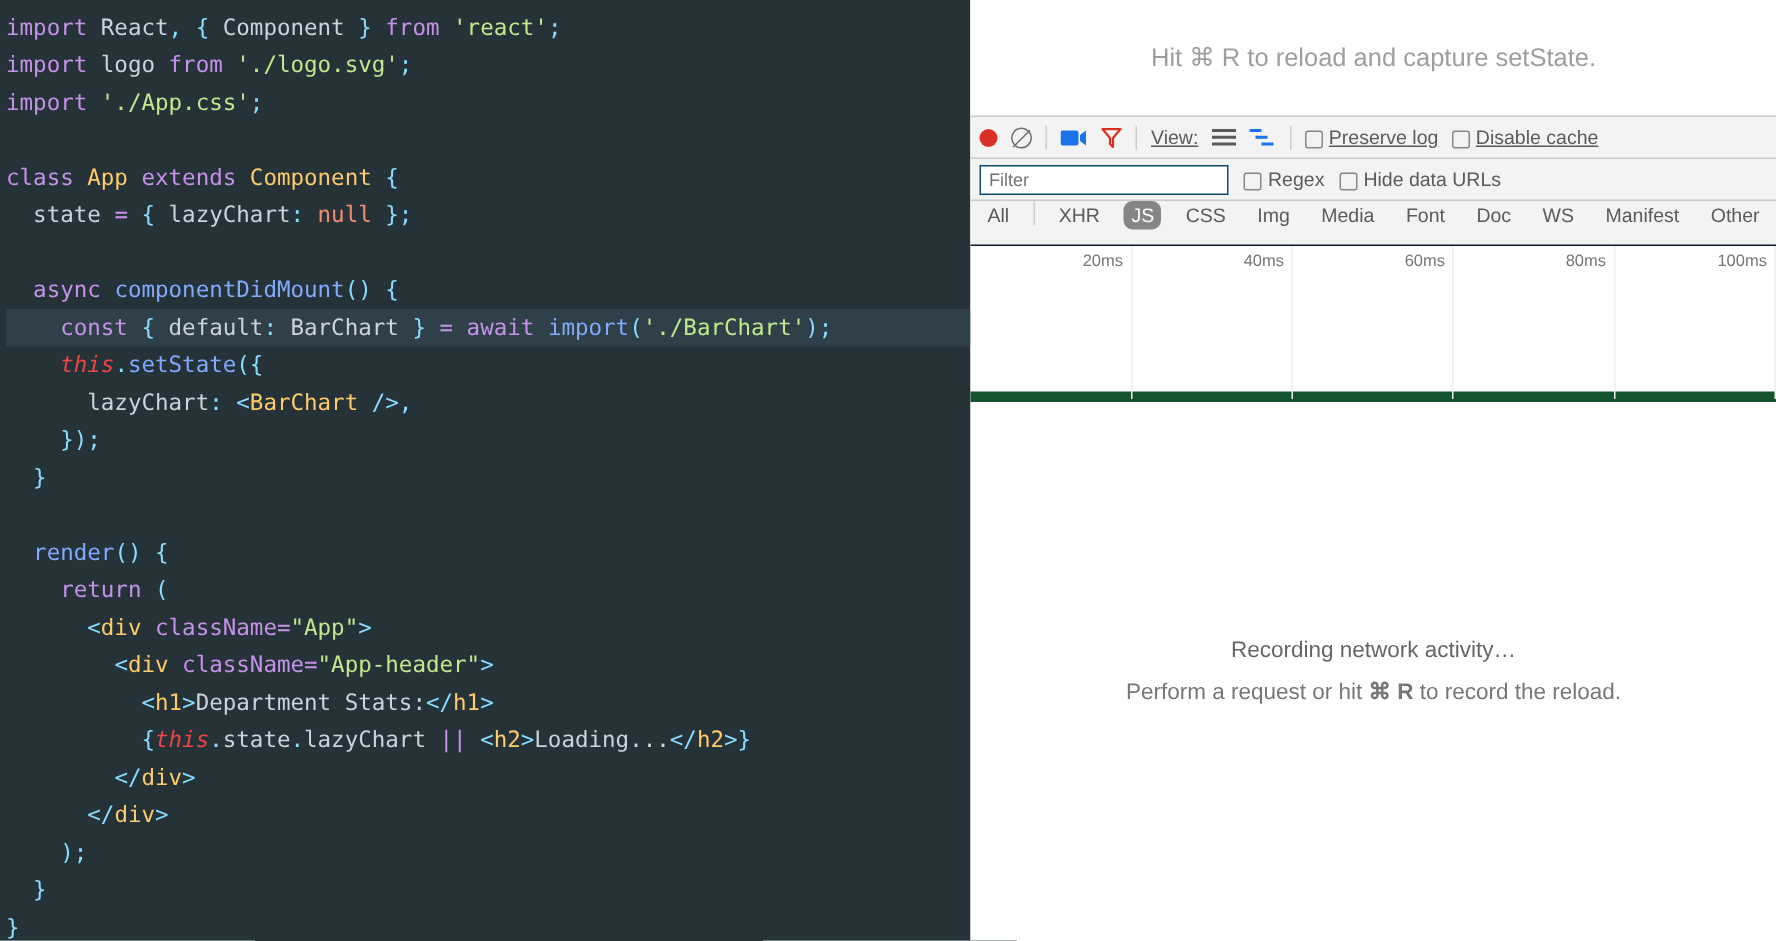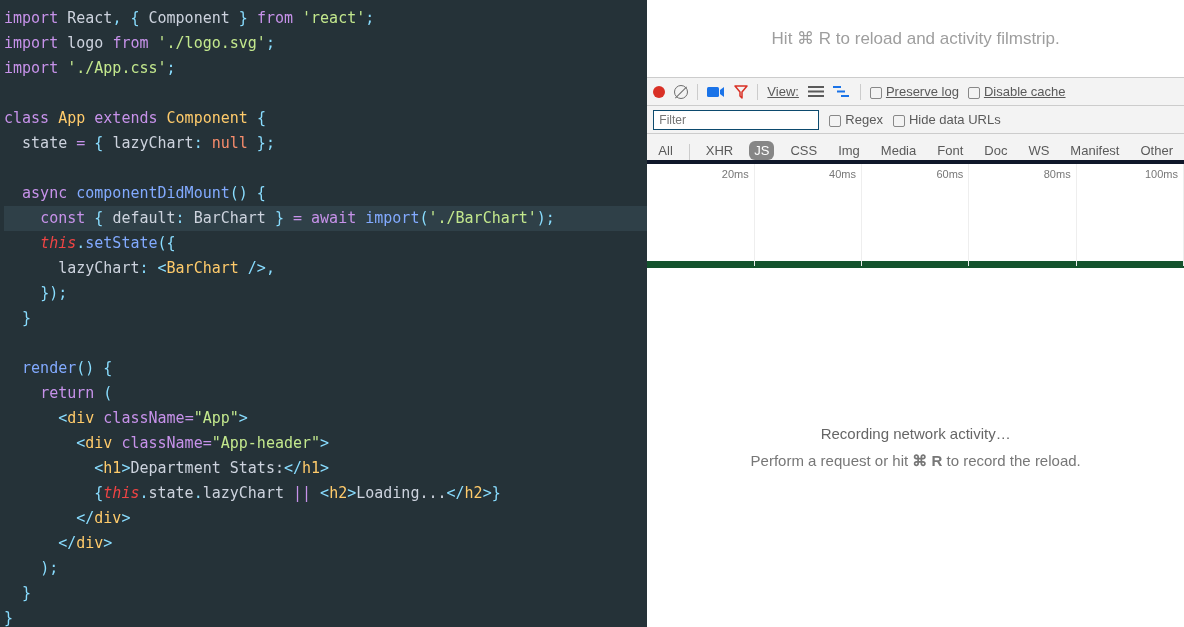--- a/index.html
+++ b/index.html
@@ -26,39 +26,39 @@
 .toolbar .sep { width:1px; height:16px; background:#ccc; }
 .rec { width:12px; height:12px; border-radius:50%; background:#d93025; }
 .clear-icon { width:14px; height:14px; border:1.5px solid #6e6e6e; border-radius:50%; position:relative; }
 .clear-icon::after { content:""; position:absolute; left:-2px; right:-2px; top:50%; border-top:1.5px solid #6e6e6e; transform:rotate(-45deg); }
 .cam-icon svg { display:block; }
 .filter-icon svg { display:block; }
 .rows-icon svg, .waterfall-icon svg { display:block; }
 .cb { width:12px; height:12px; border:1px solid #888; border-radius:2px; display:inline-block; vertical-align:middle; margin-right:4px; }
 .fbar { height:28px; background:#f3f3f3; border-bottom:1px solid #ccc; display:flex; align-items:center; padding:0 6px; gap:10px; font-size:13px; color:#5a5a5a; }
 .fbar input { width:166px; height:20px; border:1px solid #0c4a6e; background:#fff; font-size:12px; padding:0 5px; color:#333; outline:none; }
-.catbar { height:30px; background:#f3f3f3; border-bottom:4px solid #0f172a; display:flex; align-items:flex-end; padding:0 6px; gap:11px; font-size:13px; color:#5a5a5a; }
+.catbar { height:30px; background:#f3f3f3; border-bottom:1px solid #0f172a; display:flex; align-items:flex-start; padding:0 6px; gap:11px; font-size:13px; color:#5a5a5a; }
 .catbar .cat { padding:2px 5px; border-radius:6px; cursor:default; }
 .catbar .cat.sel { background:#868686; color:#fff; }
 .catbar .csep { width:1px; height:16px; background:#ccc; }
 .timeline { height:104px; border-bottom:7px solid #14532d; position:relative; }
 .timeline .ticks { position:absolute; top:4px; left:0; right:0; display:flex; font-size:11px; color:#777; }
 .timeline .tick { flex:1; text-align:right; padding-right:6px; position:relative; }
 .timeline .tick::after { content:""; position:absolute; right:0; top:-4px; bottom:-86px; border-right:1px solid #eee; }
 .status { flex:1; display:flex; flex-direction:column; align-items:center; justify-content:center; color:#777; font-size:15px; gap:10px; }
 .status .title { color:#666; }
 .bold { font-weight:600; }
 </style>
 </head>
 <body>
 
 <div class="editor" id="editor"><div class="line"><span class="c-kw">import</span><span class="c-txt"> </span><span class="c-prop">React</span><span class="c-punc">, { </span><span class="c-prop">Component</span><span class="c-punc"> } </span><span class="c-kw">from</span><span class="c-txt"> </span><span class="c-str">'react'</span><span class="c-punc">;</span></div><div class="line"><span class="c-kw">import</span><span class="c-txt"> </span><span class="c-prop">logo</span><span class="c-txt"> </span><span class="c-kw">from</span><span class="c-txt"> </span><span class="c-str">'./logo.svg'</span><span class="c-punc">;</span></div><div class="line"><span class="c-kw">import</span><span class="c-txt"> </span><span class="c-str">'./App.css'</span><span class="c-punc">;</span></div><div class="line">&nbsp;</div><div class="line"><span class="c-kw">class</span><span class="c-txt"> </span><span class="c-type">App</span><span class="c-txt"> </span><span class="c-kw">extends</span><span class="c-txt"> </span><span class="c-type">Component</span><span class="c-txt"> </span><span class="c-punc">{</span></div><div class="line"><span class="c-txt">  </span><span class="c-prop">state</span><span class="c-txt"> </span><span class="c-op">=</span><span class="c-txt"> </span><span class="c-punc">{ </span><span class="c-prop">lazyChart</span><span class="c-punc">: </span><span class="c-null">null</span><span class="c-punc"> };</span></div><div class="line">&nbsp;</div><div class="line"><span class="c-txt">  </span><span class="c-kw">async</span><span class="c-txt"> </span><span class="c-fn">componentDidMount</span><span class="c-punc">() {</span></div><div class="line hl"><span class="c-txt">    </span><span class="c-kw">const</span><span class="c-txt"> </span><span class="c-punc">{ </span><span class="c-prop">default</span><span class="c-punc">: </span><span class="c-prop">BarChart</span><span class="c-punc"> } </span><span class="c-op">=</span><span class="c-txt"> </span><span class="c-kw">await</span><span class="c-txt"> </span><span class="c-fn">import</span><span class="c-punc">(</span><span class="c-str">'./BarChart'</span><span class="c-punc">);</span></div><div class="line"><span class="c-txt">    </span><span class="c-this">this</span><span class="c-punc">.</span><span class="c-fn">setState</span><span class="c-punc">({</span></div><div class="line"><span class="c-txt">      </span><span class="c-prop">lazyChart</span><span class="c-punc">: </span><span class="c-punc">&lt;</span><span class="c-jsx">BarChart</span><span class="c-txt"> </span><span class="c-punc">/&gt;,</span></div><div class="line"><span class="c-txt">    </span><span class="c-punc">});</span></div><div class="line"><span class="c-txt">  </span><span class="c-punc">}</span></div><div class="line">&nbsp;</div><div class="line"><span class="c-txt">  </span><span class="c-fn">render</span><span class="c-punc">() {</span></div><div class="line"><span class="c-txt">    </span><span class="c-kw">return</span><span class="c-txt"> </span><span class="c-punc">(</span></div><div class="line"><span class="c-txt">      </span><span class="c-punc">&lt;</span><span class="c-jsx">div</span><span class="c-txt"> </span><span class="c-attr">className</span><span class="c-op">=</span><span class="c-str">"App"</span><span class="c-punc">&gt;</span></div><div class="line"><span class="c-txt">        </span><span class="c-punc">&lt;</span><span class="c-jsx">div</span><span class="c-txt"> </span><span class="c-attr">className</span><span class="c-op">=</span><span class="c-str">"App-header"</span><span class="c-punc">&gt;</span></div><div class="line"><span class="c-txt">          </span><span class="c-punc">&lt;</span><span class="c-jsx">h1</span><span class="c-punc">&gt;</span><span class="c-txt">Department Stats:</span><span class="c-punc">&lt;/</span><span class="c-jsx">h1</span><span class="c-punc">&gt;</span></div><div class="line"><span class="c-txt">          </span><span class="c-punc">{</span><span class="c-this">this</span><span class="c-punc">.</span><span class="c-prop">state</span><span class="c-punc">.</span><span class="c-prop">lazyChart</span><span class="c-txt"> </span><span class="c-op">||</span><span class="c-txt"> </span><span class="c-punc">&lt;</span><span class="c-jsx">h2</span><span class="c-punc">&gt;</span><span class="c-txt">Loading...</span><span class="c-punc">&lt;/</span><span class="c-jsx">h2</span><span class="c-punc">&gt;}</span></div><div class="line"><span class="c-txt">        </span><span class="c-punc">&lt;/</span><span class="c-jsx">div</span><span class="c-punc">&gt;</span></div><div class="line"><span class="c-txt">      </span><span class="c-punc">&lt;/</span><span class="c-jsx">div</span><span class="c-punc">&gt;</span></div><div class="line"><span class="c-txt">    </span><span class="c-punc">);</span></div><div class="line"><span class="c-txt">  </span><span class="c-punc">}</span></div><div class="line"><span class="c-punc">}</span></div></div>
 
 <div class="devtools">
-  <div class="banner">Hit ⌘ R to reload and activity filmstrip.</div>
+  <div class="banner">Hit ⌘ R to reload and capture setState.</div>
 
   <div class="toolbar">
     <span class="rec"></span>
     <span class="clear-icon"></span>
     <span class="sep"></span>
     <span class="cam-icon">
         <svg width="18" height="12" viewBox="0 0 18 12">
           <rect x="0" y="1" width="12" height="10" rx="1.5" fill="#1a73e8"></rect>
           <path d="M13 4 L17 1 L17 11 L13 8 Z" fill="#1a73e8"></path>
         </svg>

